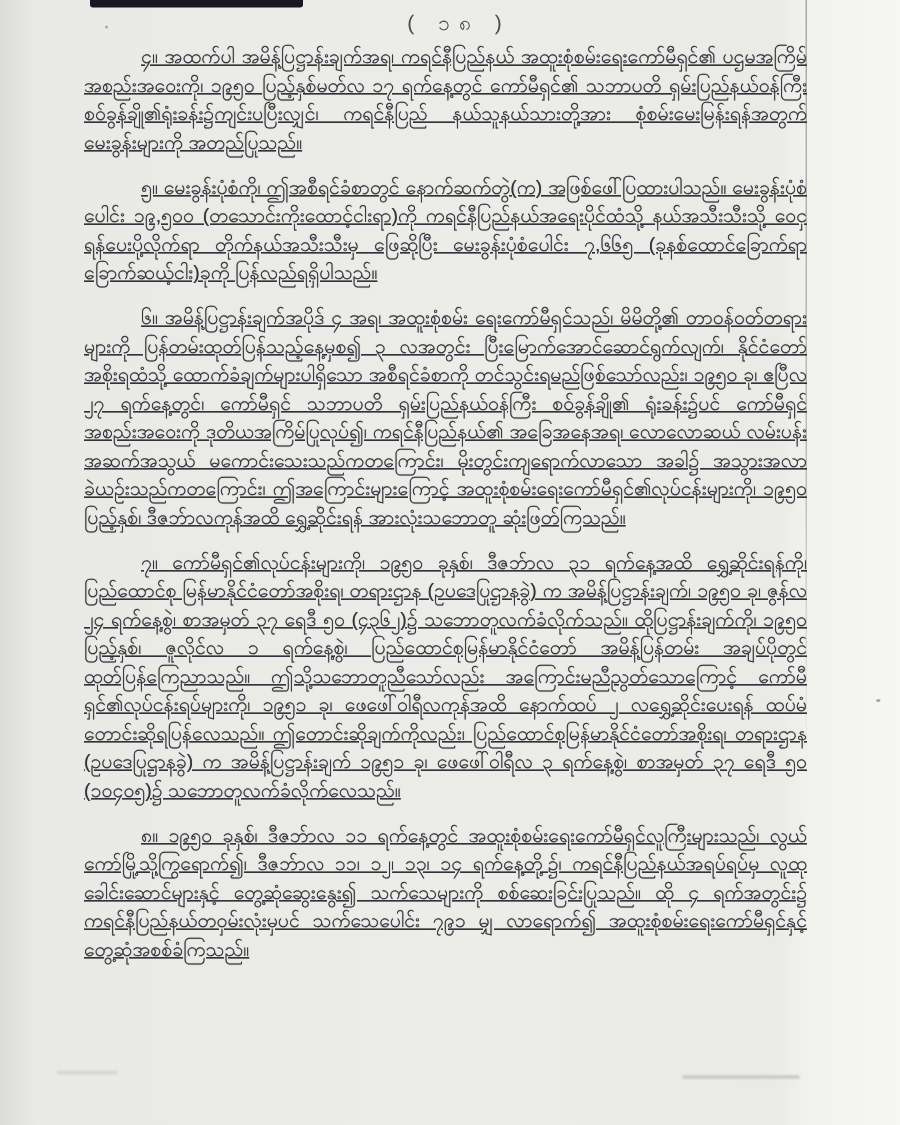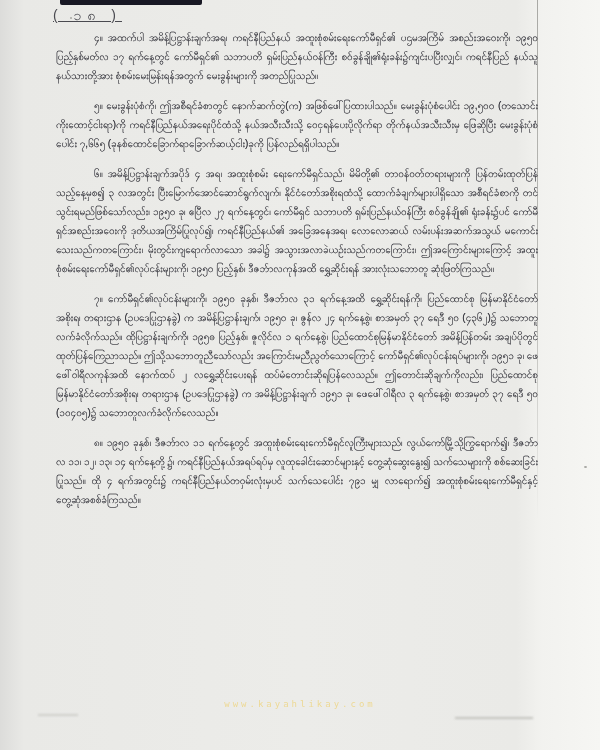--- a/index.html
+++ b/index.html
@@ -52,41 +52,42 @@
   }
   .smudge-right {
     position: absolute;
     left: 455px; top: 717px;
     width: 78px; height: 2px;
     background: #c3c3bf;
     filter: blur(0.8px);
   }
   .page-number {
     position: absolute;
-    left: 53px; top: 6px;
+    left: 64px; top: 6px;
     width: 484px;
+    text-align: center;
     font-size: 14px;
     letter-spacing: 6px;
     color: #4a4a50;
-    text-decoration: underline;
   }
   .content {
     position: absolute;
     left: 56px; top: 28px;
     width: 482px;
   }
   .para {
     margin: 0 0 11px 0;
     text-align: justify;
     text-indent: 38px;
-    font-size: 10px;
+    font-size: 13px;
     line-height: 19px;
     color: #32323a;
     text-shadow: 0 0 0.6px rgba(45,45,52,0.55);
     word-break: break-word;
+    text-decoration: underline;
   }
   .watermark {
     position: absolute;
     left: 0; top: 698px;
     width: 600px;
     text-align: center;
     pointer-events: none;
   }
   .watermark-title {
     font-family: "Liberation Serif", serif;
@@ -122,16 +123,15 @@
 
   <div class="content">
     <p class="para">၄။  အထက်ပါ အမိန့်ပြဋ္ဌာန်းချက်အရ၊ ကရင်နီပြည်နယ် အထူးစုံစမ်းရေးကော်မီရှင်၏ ပဌမအကြိမ် အစည်းအဝေးကို၊ ၁၉၅၀ ပြည့်နှစ်မတ်လ ၁၇ ရက်နေ့တွင် ကော်မီရှင်၏ သဘာပတိ ရှမ်းပြည်နယ်ဝန်ကြီး စဝ်ခွန်ချို၏ရုံးခန်း၌ကျင်းပပြီးလျှင်၊ ကရင်နီပြည် နယ်သူနယ်သားတို့အား စုံစမ်းမေးမြန်းရန်အတွက် မေးခွန်းများကို အတည်ပြုသည်။</p>
     <p class="para">၅။  မေးခွန်းပုံစံကို၊ ဤအစီရင်ခံစာတွင် နောက်ဆက်တွဲ(က) အဖြစ်ဖေါ်ပြထားပါသည်။ မေးခွန်းပုံစံပေါင်း ၁၉,၅၀၀ (တသောင်းကိုးထောင့်ငါးရာ)ကို ကရင်နီပြည်နယ်အရေးပိုင်ထံသို့ နယ်အသီးသီးသို့ ဝေငှရန်ပေးပို့လိုက်ရာ တိုက်နယ်အသီးသီးမှ ဖြေဆိုပြီး မေးခွန်းပုံစံပေါင်း ၇,၆၆၅ (ခုနစ်ထောင်ခြောက်ရာခြောက်ဆယ့်ငါး)ခုကို ပြန်လည်ရရှိပါသည်။</p>
     <p class="para">၆။  အမိန့်ပြဋ္ဌာန်းချက်အပိုဒ် ၄ အရ၊ အထူးစုံစမ်း ရေးကော်မီရှင်သည်၊ မိမိတို့၏ တာဝန်ဝတ်တရားများကို ပြန်တမ်းထုတ်ပြန်သည့်နေ့မှစ၍ ၃ လအတွင်း ပြီးမြောက်အောင်ဆောင်ရွက်လျက်၊ နိုင်ငံတော်အစိုးရထံသို့ ထောက်ခံချက်များပါရှိသော အစီရင်ခံစာကို တင်သွင်းရမည်ဖြစ်သော်လည်း၊ ၁၉၅၀ ခု၊ ဧပြီလ ၂၇ ရက်နေ့တွင်၊ ကော်မီရှင် သဘာပတိ ရှမ်းပြည်နယ်ဝန်ကြီး စဝ်ခွန်ချို၏ ရုံးခန်း၌ပင် ကော်မီရှင်အစည်းအဝေးကို ဒုတိယအကြိမ်ပြုလုပ်၍၊ ကရင်နီပြည်နယ်၏ အခြေအနေအရ၊ လောလောဆယ် လမ်းပန်းအဆက်အသွယ် မကောင်းသေးသည်ကတကြောင်း၊ မိုးတွင်းကျရောက်လာသော အခါ၌ အသွားအလာခဲယဉ်းသည်ကတကြောင်း၊ ဤအကြောင်းများကြောင့် အထူးစုံစမ်းရေးကော်မီရှင်၏လုပ်ငန်းများကို၊ ၁၉၅၀ ပြည့်နှစ်၊ ဒီဇဘ်ာလကုန်အထိ ရွှေ့ဆိုင်းရန် အားလုံးသဘောတူ ဆုံးဖြတ်ကြသည်။</p>
     <p class="para">၇။  ကော်မီရှင်၏လုပ်ငန်းများကို၊ ၁၉၅၀ ခုနှစ်၊ ဒီဇဘ်ာလ ၃၁ ရက်နေ့အထိ ရွှေ့ဆိုင်းရန်ကို၊ ပြည်ထောင်စု မြန်မာနိုင်ငံတော်အစိုးရ၊ တရားဌာန (ဥပဒေပြုဌာနခွဲ) က အမိန့်ပြဋ္ဌာန်းချက်၊ ၁၉၅၀ ခု၊ ဇွန်လ ၂၄ ရက်နေ့စွဲ၊ စာအမှတ် ၃၇ ရေဒီ ၅၀ (၄၃၆၂)၌ သဘောတူလက်ခံလိုက်သည်။ ထိုပြဋ္ဌာန်းချက်ကို၊ ၁၉၅၀ ပြည့်နှစ်၊ ဇူလိုင်လ ၁ ရက်နေ့စွဲ၊ ပြည်ထောင်စုမြန်မာနိုင်ငံတော် အမိန့်ပြန်တမ်း အချပ်ပိုတွင် ထုတ်ပြန်ကြေညာသည်။ ဤသို့သဘောတူညီသော်လည်း အကြောင်းမညီညွတ်သောကြောင့် ကော်မီရှင်၏လုပ်ငန်းရပ်များကို၊ ၁၉၅၁ ခု၊ ဖေဖေါ်ဝါရီလကုန်အထိ နောက်ထပ် ၂ လရွှေ့ဆိုင်းပေးရန် ထပ်မံတောင်းဆိုရပြန်လေသည်။ ဤတောင်းဆိုချက်ကိုလည်း၊ ပြည်ထောင်စုမြန်မာနိုင်ငံတော်အစိုးရ၊ တရားဌာန (ဥပဒေပြုဌာနခွဲ) က အမိန့်ပြဋ္ဌာန်းချက် ၁၉၅၁ ခု၊ ဖေဖေါ်ဝါရီလ ၃ ရက်နေ့စွဲ၊ စာအမှတ် ၃၇ ရေဒီ ၅၀ (၁၀၄၀၅)၌ သဘောတူလက်ခံလိုက်လေသည်။</p>
     <p class="para">၈။  ၁၉၅၀ ခုနှစ်၊ ဒီဇဘ်ာလ ၁၁ ရက်နေ့တွင် အထူးစုံစမ်းရေးကော်မီရှင်လူကြီးများသည်၊ လွယ်ကော်မြို့သို့ကြွရောက်၍၊ ဒီဇဘ်ာလ ၁၁၊ ၁၂၊ ၁၃၊ ၁၄ ရက်နေ့တို့၌၊ ကရင်နီပြည်နယ်အရပ်ရပ်မှ လူထုခေါင်းဆောင်များနှင့် တွေ့ဆုံဆွေးနွေး၍ သက်သေများကို စစ်ဆေးခြင်းပြုသည်။ ထို ၄ ရက်အတွင်း၌ ကရင်နီပြည်နယ်တဝှမ်းလုံးမှပင် သက်သေပေါင်း ၇၉၁ မျှ လာရောက်၍ အထူးစုံစမ်းရေးကော်မီရှင်နှင့် တွေ့ဆုံအစစ်ခံကြသည်။</p>
   </div>
 
   <div class="watermark">
-    <div class="watermark-url">www.kayahlikay.com</div>
   </div>
 
 </div>
 
 </body></html>

